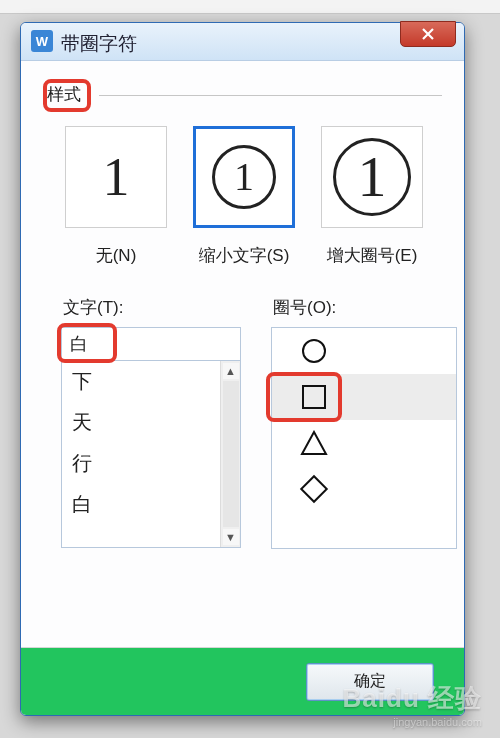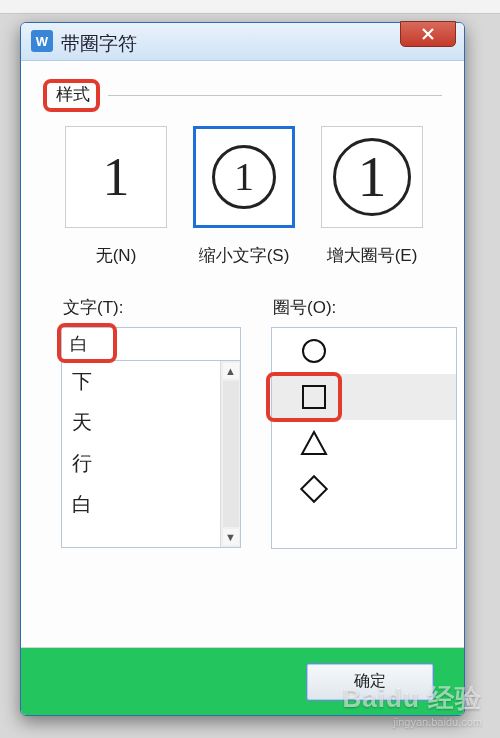--- a/index.html
+++ b/index.html
@@ -84,21 +84,21 @@
   .group-line {
     flex: 1;
     height: 1px;
     background: #c6c6c6;
     margin-left: 8px;
   }
 
   .hl-red {
     border: 4px solid #e33a2e;
     border-radius: 8px;
-    padding: 2px 6px 3px 9px;
+    padding: 2px 6px 3px 0;
     display: inline-block;
     line-height: 1.15;
   }
 
   .style-options {
     display: flex;
     gap: 18px;
     margin: 14px 0 8px 18px;
   }
   .style-col {

